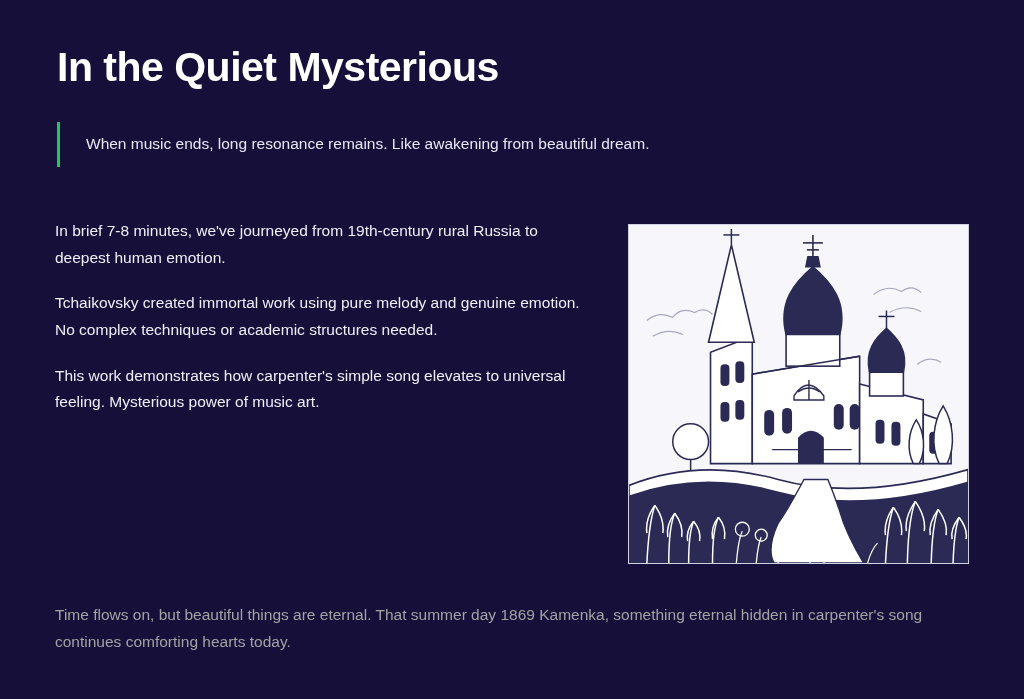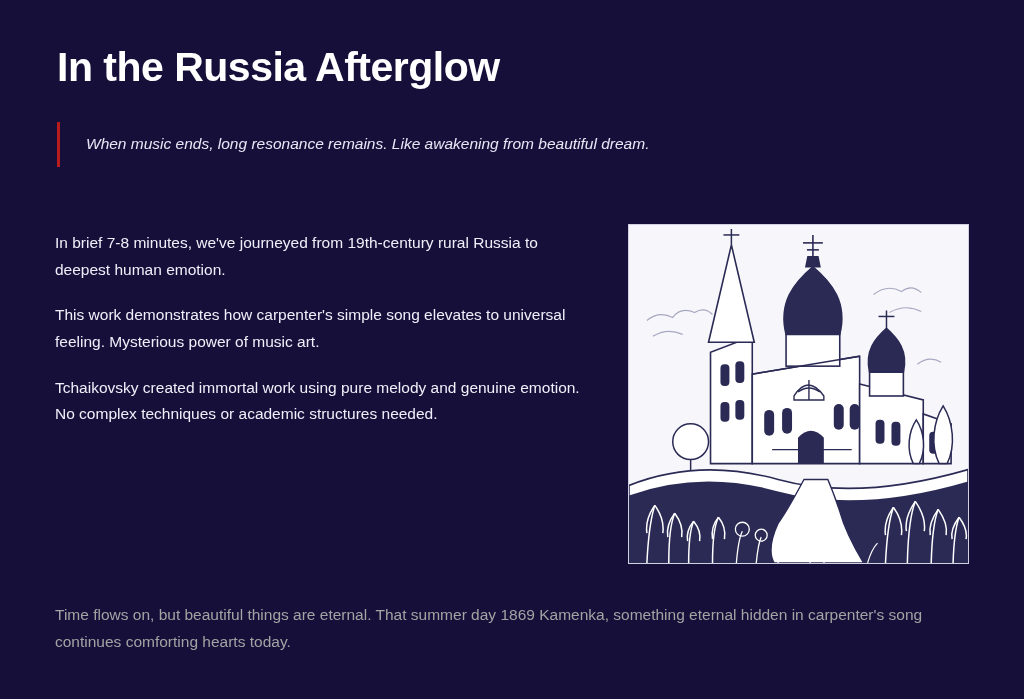--- a/index.html
+++ b/index.html
@@ -29,41 +29,40 @@
     font-weight: bold;
     letter-spacing: -0.5px;
     color: #ffffff;
     line-height: 1.15;
   }
   .quote-block {
     position: absolute;
     left: 57px;
     top: 122px;
     width: 700px;
-    border-left: 3px solid #b91c1c;
+    border-left: 3px solid #22c55e;
     padding: 10px 0 10px 26px;
     box-sizing: border-box;
-    font-style: italic;
   }
   .quote-text {
     font-size: 15.5px;
     color: #e8e7f5;
     line-height: 1.6;
   }
   .body-col {
     position: absolute;
     left: 55px;
     top: 218px;
     width: 530px;
   }
   .para {
     font-size: 15.5px;
     line-height: 1.72;
     color: #f0eff9;
-    margin: 12px 0 19px 0;
+    margin: 0 0 19px 0;
   }
   .para:last-child { margin-bottom: 0; }
 
   .figure {
     position: absolute;
     left: 628px;
     top: 224px;
     width: 341px;
     height: 340px;
     background: #f7f7fb;
@@ -81,30 +80,30 @@
     font-size: 15.5px;
     line-height: 1.72;
     color: #a3a3a3;
   }
 </style>
 </head>
 <body>
 
 <div class="slide">
 
-  <div class="title">In the Russia Afterglow</div>
+  <div class="title">In the Quiet Mysterious</div>
 
   <div class="quote-block">
     <div class="quote-text">When music ends, long resonance remains. Like awakening from beautiful dream.</div>
   </div>
 
   <div class="body-col">
     <p class="para">In brief 7-8 minutes, we've journeyed from 19th-century rural Russia to deepest human emotion.</p>
+    <p class="para">Tchaikovsky created immortal work using pure melody and genuine emotion. No complex techniques or academic structures needed.</p>
     <p class="para">This work demonstrates how carpenter's simple song elevates to universal feeling. Mysterious power of music art.</p>
-    <p class="para">Tchaikovsky created immortal work using pure melody and genuine emotion. No complex techniques or academic structures needed.</p>
   </div>
 
   <div class="figure">
     <svg viewBox="0 0 341 340" preserveAspectRatio="xMidYMid slice" aria-hidden="true">
       <rect x="0" y="0" width="341" height="340" fill="#f7f7fb"></rect>
 
       <g stroke="#9a9ab8" stroke-width="1.2" fill="none" opacity="0.85">
         <path d="M18 96 q12 -10 26 -3 q8 -11 22 -5 q10 -6 18 2"></path>
         <path d="M24 112 q14 -9 30 -2"></path>
         <path d="M246 70 q14 -11 28 -3 q10 -8 20 1"></path>

